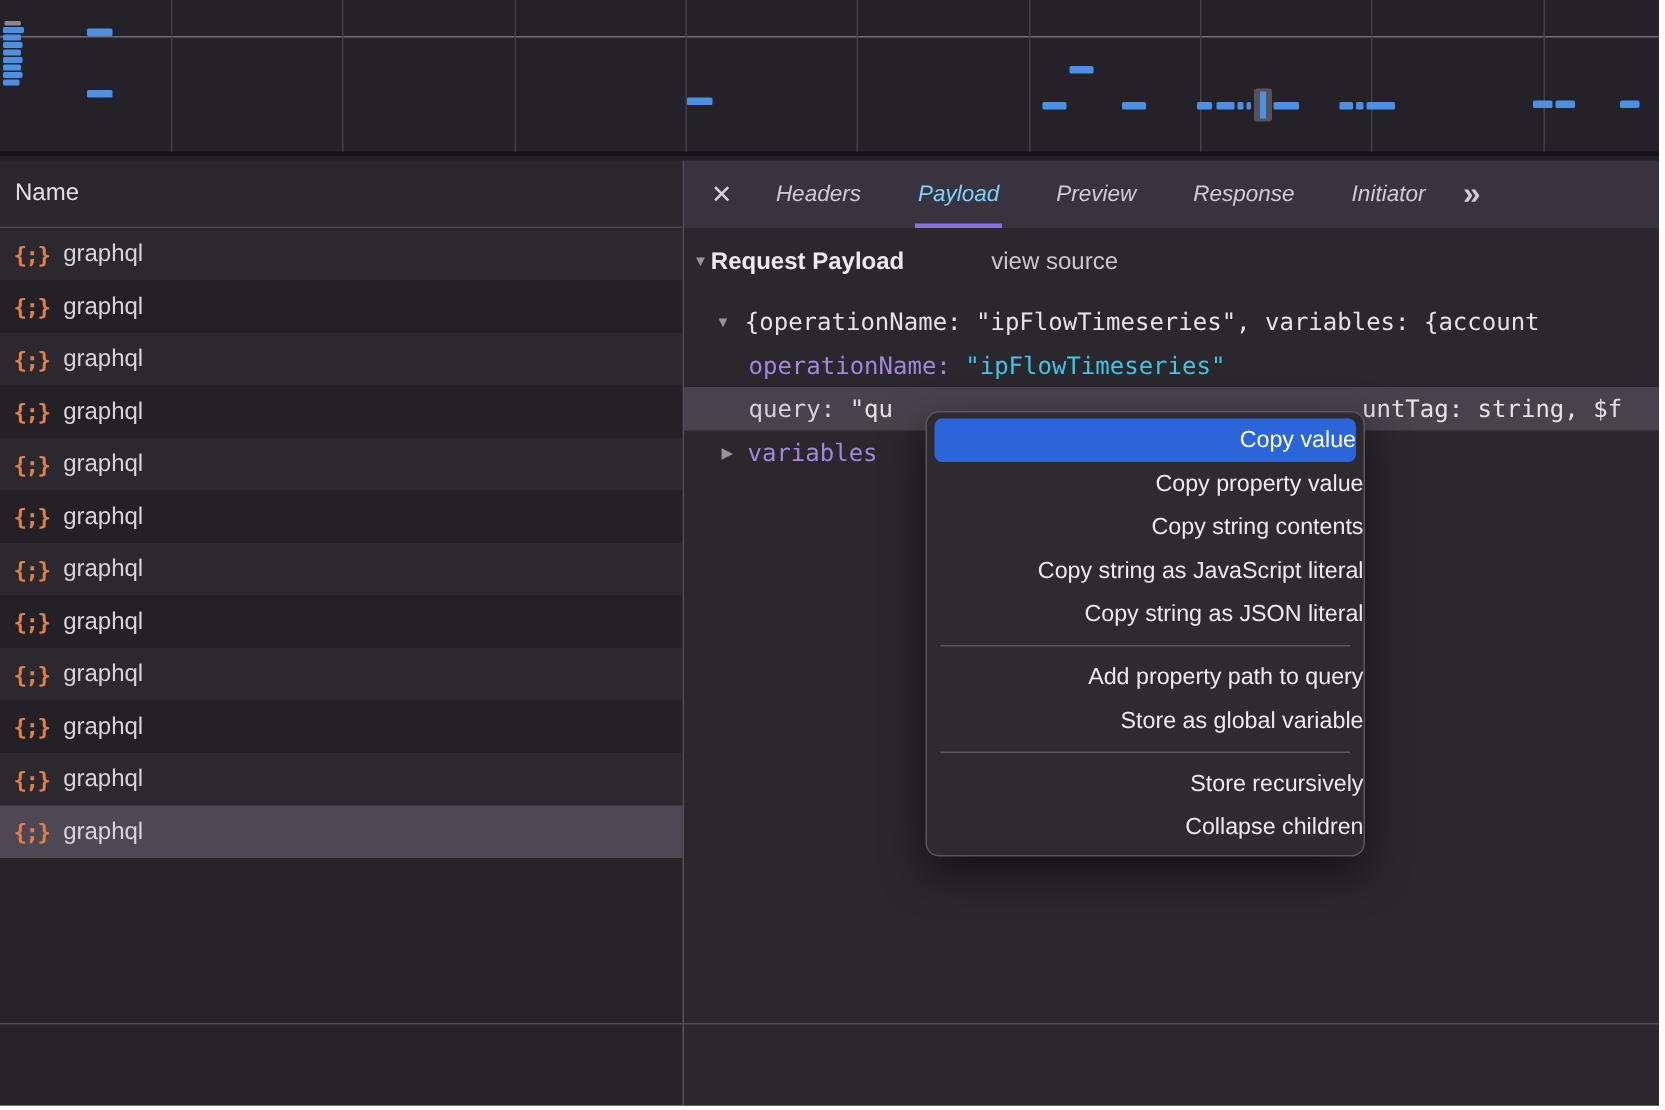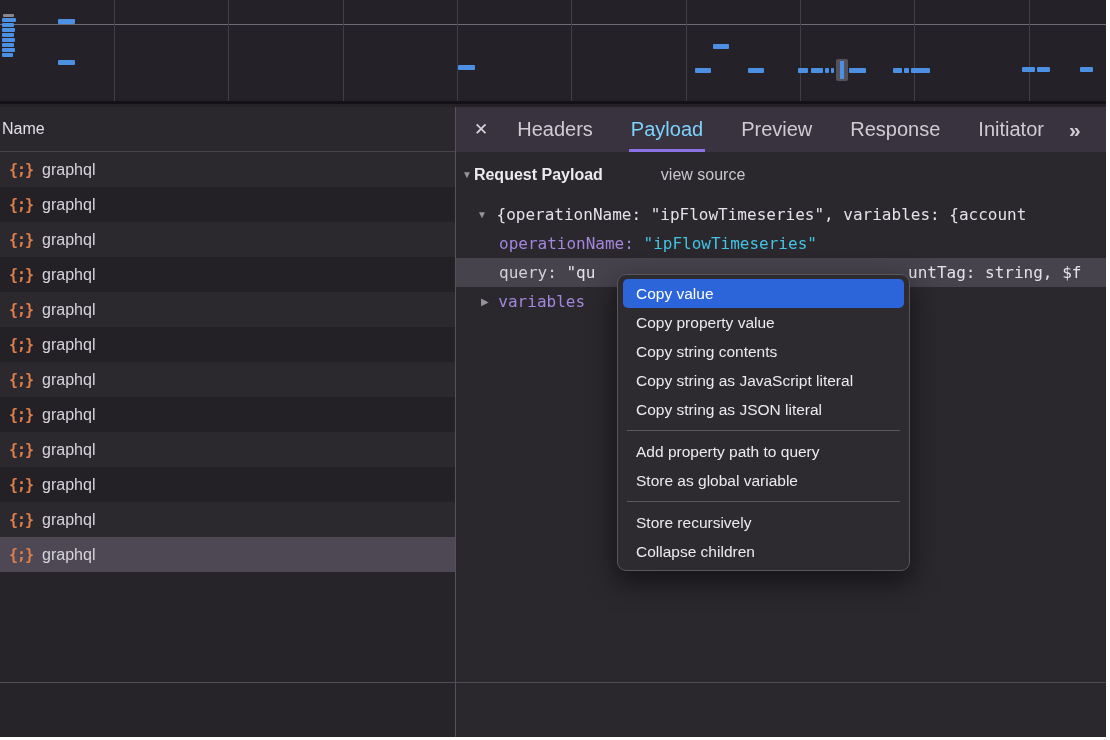--- a/index.html
+++ b/index.html
@@ -14,38 +14,38 @@
   #overview .vline{position:absolute;top:0;width:1px;height:100%;background:#413e46;}
   #overview .bar{position:absolute;background:#4b90e2;border-radius:1px;}
   #overview .bar.gray{background:#8a878f;}
   #overview .marker-box{position:absolute;background:#55525c;border-radius:2px;}
   #overview .marker-bar{position:absolute;background:#4b90e2;}
 
   
   #left-panel{position:absolute;left:0;top:107px;width:455px;height:630px;background:#262329;
               border-right:1px solid #55525a;box-sizing:content-box;}
   #left-panel .panel-header{height:45px;background:#2a272d;border-bottom:1px solid #47444b;
-              display:flex;align-items:center;padding-left:2px;box-sizing:border-box;
+              display:flex;align-items:center;padding-left:10px;box-sizing:border-box;
               color:#e2e0e6;font-size:16px;}
   .req-row{height:35px;display:flex;align-items:center;padding-left:9px;box-sizing:border-box;
            color:#d7d4db;font-size:16px;}
   .req-row.odd{background:#2b282e;}
   .req-row.even{background:#232126;}
   .req-row.selected{background:#4d4854;}
   .req-icon{color:#e07f4b;font-weight:700;font-size:15px;letter-spacing:-1px;margin-right:9px;
             font-family:"DejaVu Sans Mono",monospace;}
 
   #footer-line{position:absolute;left:0;top:682px;width:1106px;height:1px;background:#504d55;z-index:3;}
 
   #right-panel{position:absolute;left:456px;top:107px;width:650px;height:630px;background:#2a272d;}
   
   #tabbar{height:45px;background:#393340;display:flex;align-items:stretch;box-sizing:border-box;}
   #close-btn{display:flex;align-items:center;margin:0 10px 0 18px;color:#d6d4da;font-size:17px;cursor:default;}
-  .tab{display:flex;align-items:center;margin:0 17px;padding:0 2px;color:#cfccd4;font-size:20px;
-       box-sizing:border-box;border-bottom:3px solid transparent;border-top:3px solid transparent;}
+  .tab{display:flex;align-items:center;margin:0 17px;padding:0 2px;color:#cfccd4;font-size:15px;
+       box-sizing:border-box;border-bottom:3px solid transparent;border-top:3px solid transparent;font-style:italic;}
   .tab.selected{color:#7dd3fc;border-bottom:3px solid #8a72e4;}
   #overflow-btn{display:flex;align-items:center;margin-left:6px;color:#cfccd4;font-size:21px;
                 font-weight:700;letter-spacing:-2px;}
 
   
   #payload{position:relative;width:100%;height:585px;background:#2a272d;
            font-family:"DejaVu Sans Mono",monospace;font-size:16px;color:#e4e2e8;}
   .tri{color:#96939a;font-size:10px;font-family:"Liberation Sans",sans-serif;vertical-align:2px;}
   #rp-header{position:absolute;left:6px;top:14px;font-family:"Liberation Sans",sans-serif;
              font-size:16px;color:#eceaef;}
@@ -60,21 +60,21 @@
   .k-sel{color:#d4d1dc;}
   .str{color:#42c3e4;}
   .plain{color:#e4e2e8;}
   .right-frag{position:absolute;left:452px;top:0;}
 
   
   #context-menu{position:absolute;left:617px;top:274px;width:293px;z-index:20;
                 background:#2d2b2f;border:1px solid #59575d;border-radius:9px;
                 box-shadow:0 10px 28px rgba(0,0,0,.55);padding:4px 0;box-sizing:border-box;
                 font-size:15.5px;color:#eceaee;}
-  .menu-item{height:29px;line-height:29px;padding-left:18px;white-space:nowrap;}
+  .menu-item{height:29px;line-height:29px;padding-left:18px;white-space:nowrap;text-align:right;}
   .menu-item.highlighted{background:#2b65d9;color:#ffffff;margin:0 5px;padding-left:13px;border-radius:5px;}
   .menu-sep{height:1px;background:#5a585d;margin:6px 9px;}
 </style>
 </head>
 <body>
 
 <div id="app">
 
   <div id="overview">
     <div class="hline"></div>

